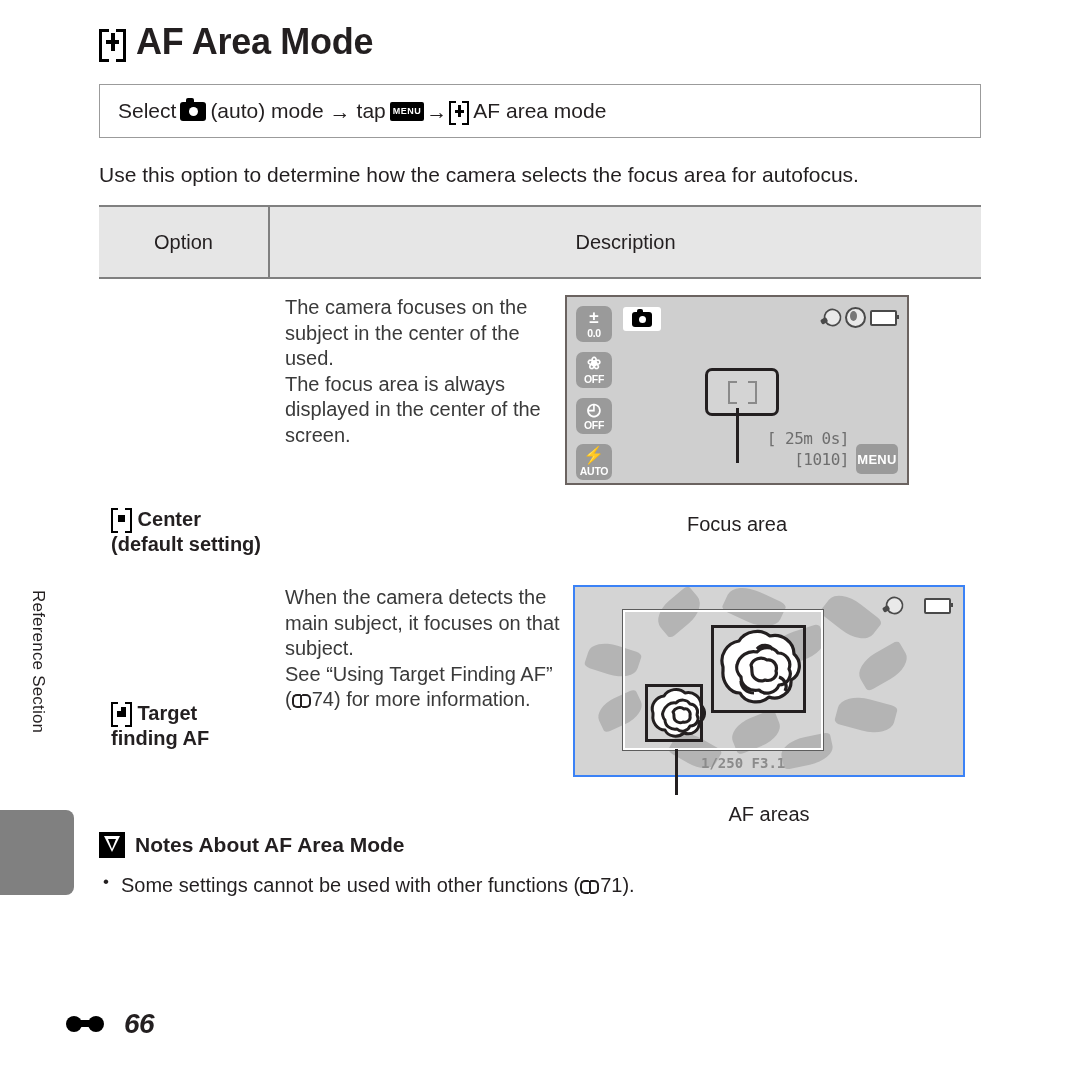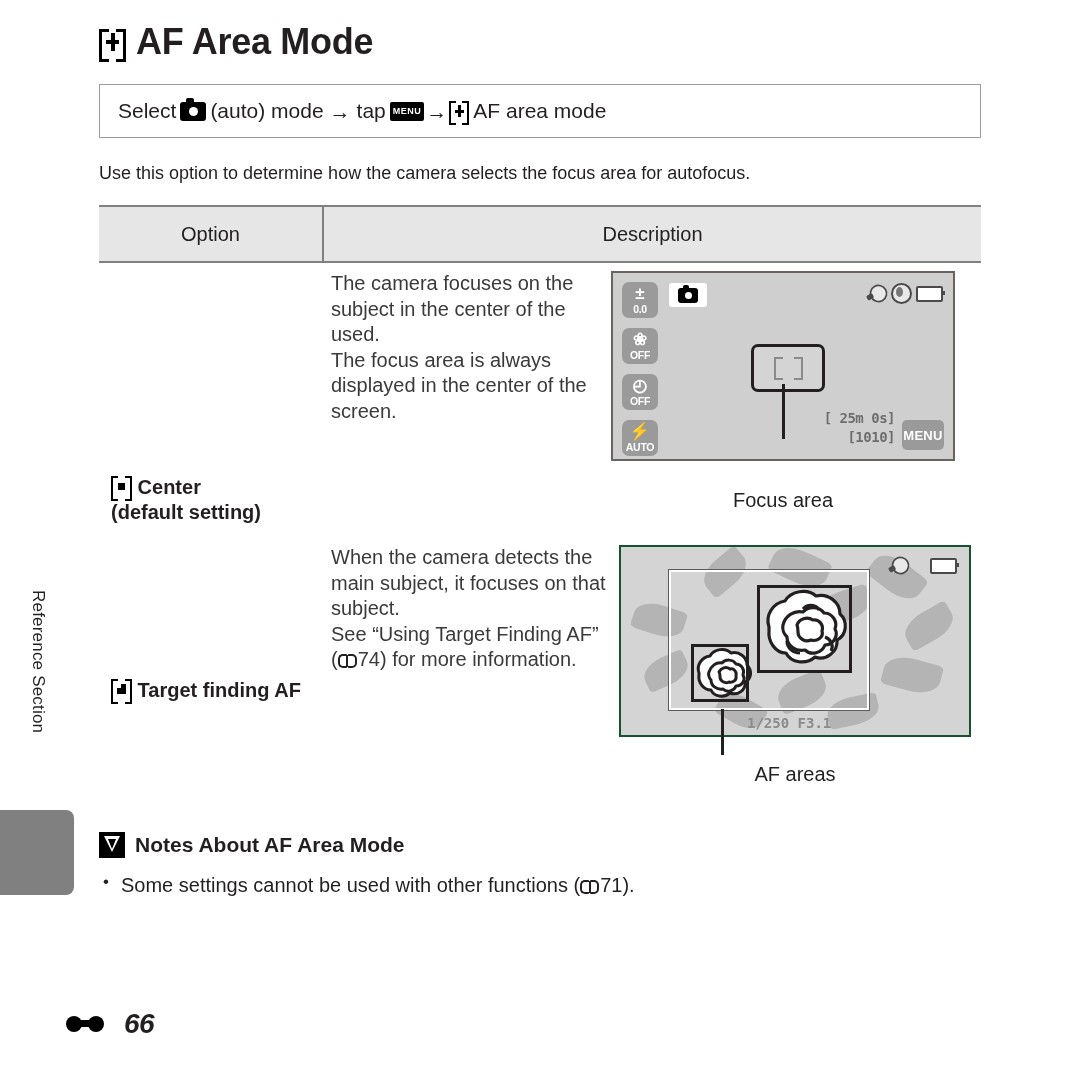--- a/index.html
+++ b/index.html
@@ -245,35 +245,35 @@
     font-size: 21px;
     color: #231f20;
   }
   .select-bar .t { margin: 0 4px; }
 
   
   .intro {
     position: absolute;
     left: 99px;
     top: 163px;
-    font-size: 18px;
+    font-size: 21px;
     color: #231f20;
   }
 
   
   .tbl {
     position: absolute;
     left: 99px;
     top: 205px;
     width: 882px;
     border-collapse: collapse;
   }
   .tbl th, .tbl td {
     border: 0;
-    padding: 8px;
+    padding: 16px;
     vertical-align: top;
   }
   .tbl thead th {
     background: #e6e6e6;
     border-top: 2.5px solid #808080;
     border-bottom: 2.5px solid #808080;
     height: 38px;
     font-size: 20px;
     font-weight: normal;
     text-align: center;
@@ -457,24 +457,24 @@
     height: 55px;
   }
 
   .counters {
     position: absolute;
     right: 58px;
     bottom: 12px;
     text-align: right;
     color: #6e6e6e;
     font-family: "DejaVu Sans Mono", monospace;
-    font-size: 14px;
+    font-size: 16px;
     line-height: 1.35;
     letter-spacing: -.5px;
-    font-weight: bold;
+    font-weight: normal;
   }
   .menu-btn {
     position: absolute;
     right: 9px;
     bottom: 9px;
     width: 42px;
     height: 30px;
     background: #9a9a9a;
     border-radius: 5px;
     color: #fff;
@@ -489,24 +489,24 @@
   .cap {
     text-align: center;
     font-size: 20px;
     color: #231f20;
     margin-top: 26px;
   }
   .cap.c1 { margin-top: 28px; }
 
   
   .lcd2 {
-    width: 352px;
+    width: 392px;
     height: 192px;
     background: #d4d4d4;
-    border: 2px solid #14532d;
+    border: 2px solid #3b82f6;
     box-sizing: border-box;
     position: relative;
     overflow: hidden;
   }
   .leaf {
     position: absolute;
     background: #b4b4b4;
     border-radius: 50% 12% 50% 12%;
   }
   .outer-frame {

